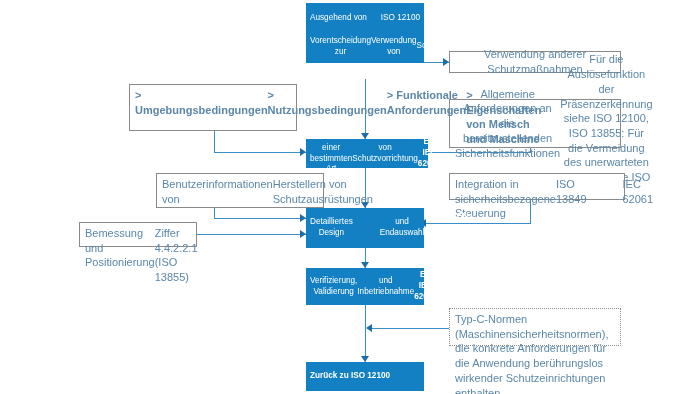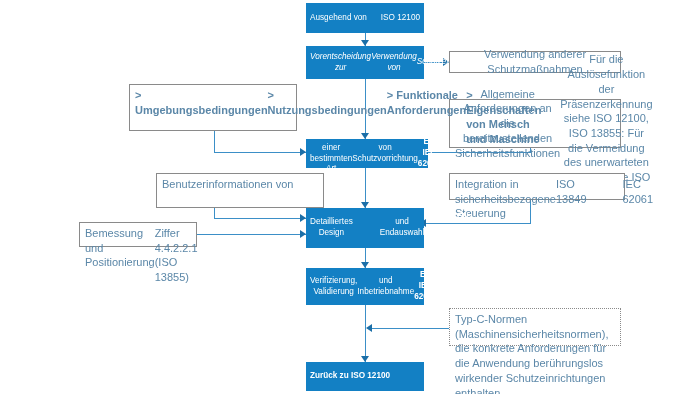--- a/index.html
+++ b/index.html
@@ -136,21 +136,21 @@
 
   <div class="conn v" style="left:530px; top:308px; height:20px;"></div>
   <div class="conn h" style="left:370px; top:328px; width:161px;"></div>
   <div class="arrow left" style="left:366px; top:324px;"></div>
 
   <div class="node blue" style="left:306px; top:3px; width:118px; height:30px;">
     <span class="lbl">Ausgehend von</span>
     <span class="lbl">ISO 12100</span>
   </div>
 
-  <div class="node blue" style="left:306px; top:46px; width:118px; height:33px;font-style:italic;">
+  <div class="node blue" style="left:306px; top:30px; width:118px; height:33px;">
     <span class="lbl">Vorentscheidung zur</span>
     <span class="lbl">Verwendung von</span>
     <span class="lbl">Schutzeinrichtungen?</span>
   </div>
 
   <div class="node plain" style="left:449px; top:51px; width:172px; height:22px;">
     <span class="para">Verwendung anderer Schutzmaßnahmen</span>
   </div>
 
   <div class="node plain" style="left:449px; top:99px; width:172px; height:49px;">
@@ -166,20 +166,21 @@
   </div>
 
   <div class="node blue" style="left:306px; top:139px; width:122px; height:29px;">
     <span class="lbl">Vorauswahl einer bestimmten Art</span>
     <span class="lbl">von Schutzvorrichtung</span>
     <span class="lbl std">EN IEC 62046</span>
   </div>
 
   <div class="node plain left-align" style="left:129px; top:173px; width:168px; height:35px;margin-left:27px;">
     <span class="lbl">Benutzerinformationen von</span>
+    <span class="lbl">Herstellern von Schutzausrüstungen</span>
   </div>
 
   <div class="node plain left-align" style="left:449px; top:173px; width:176px; height:27px;">
     <span class="lbl">Integration in sicherheitsbezogene Steuerung</span>
     <span class="row-split">
       <span>ISO 13849</span>
       <span>IEC 62061</span>
     </span>
   </div>
 

